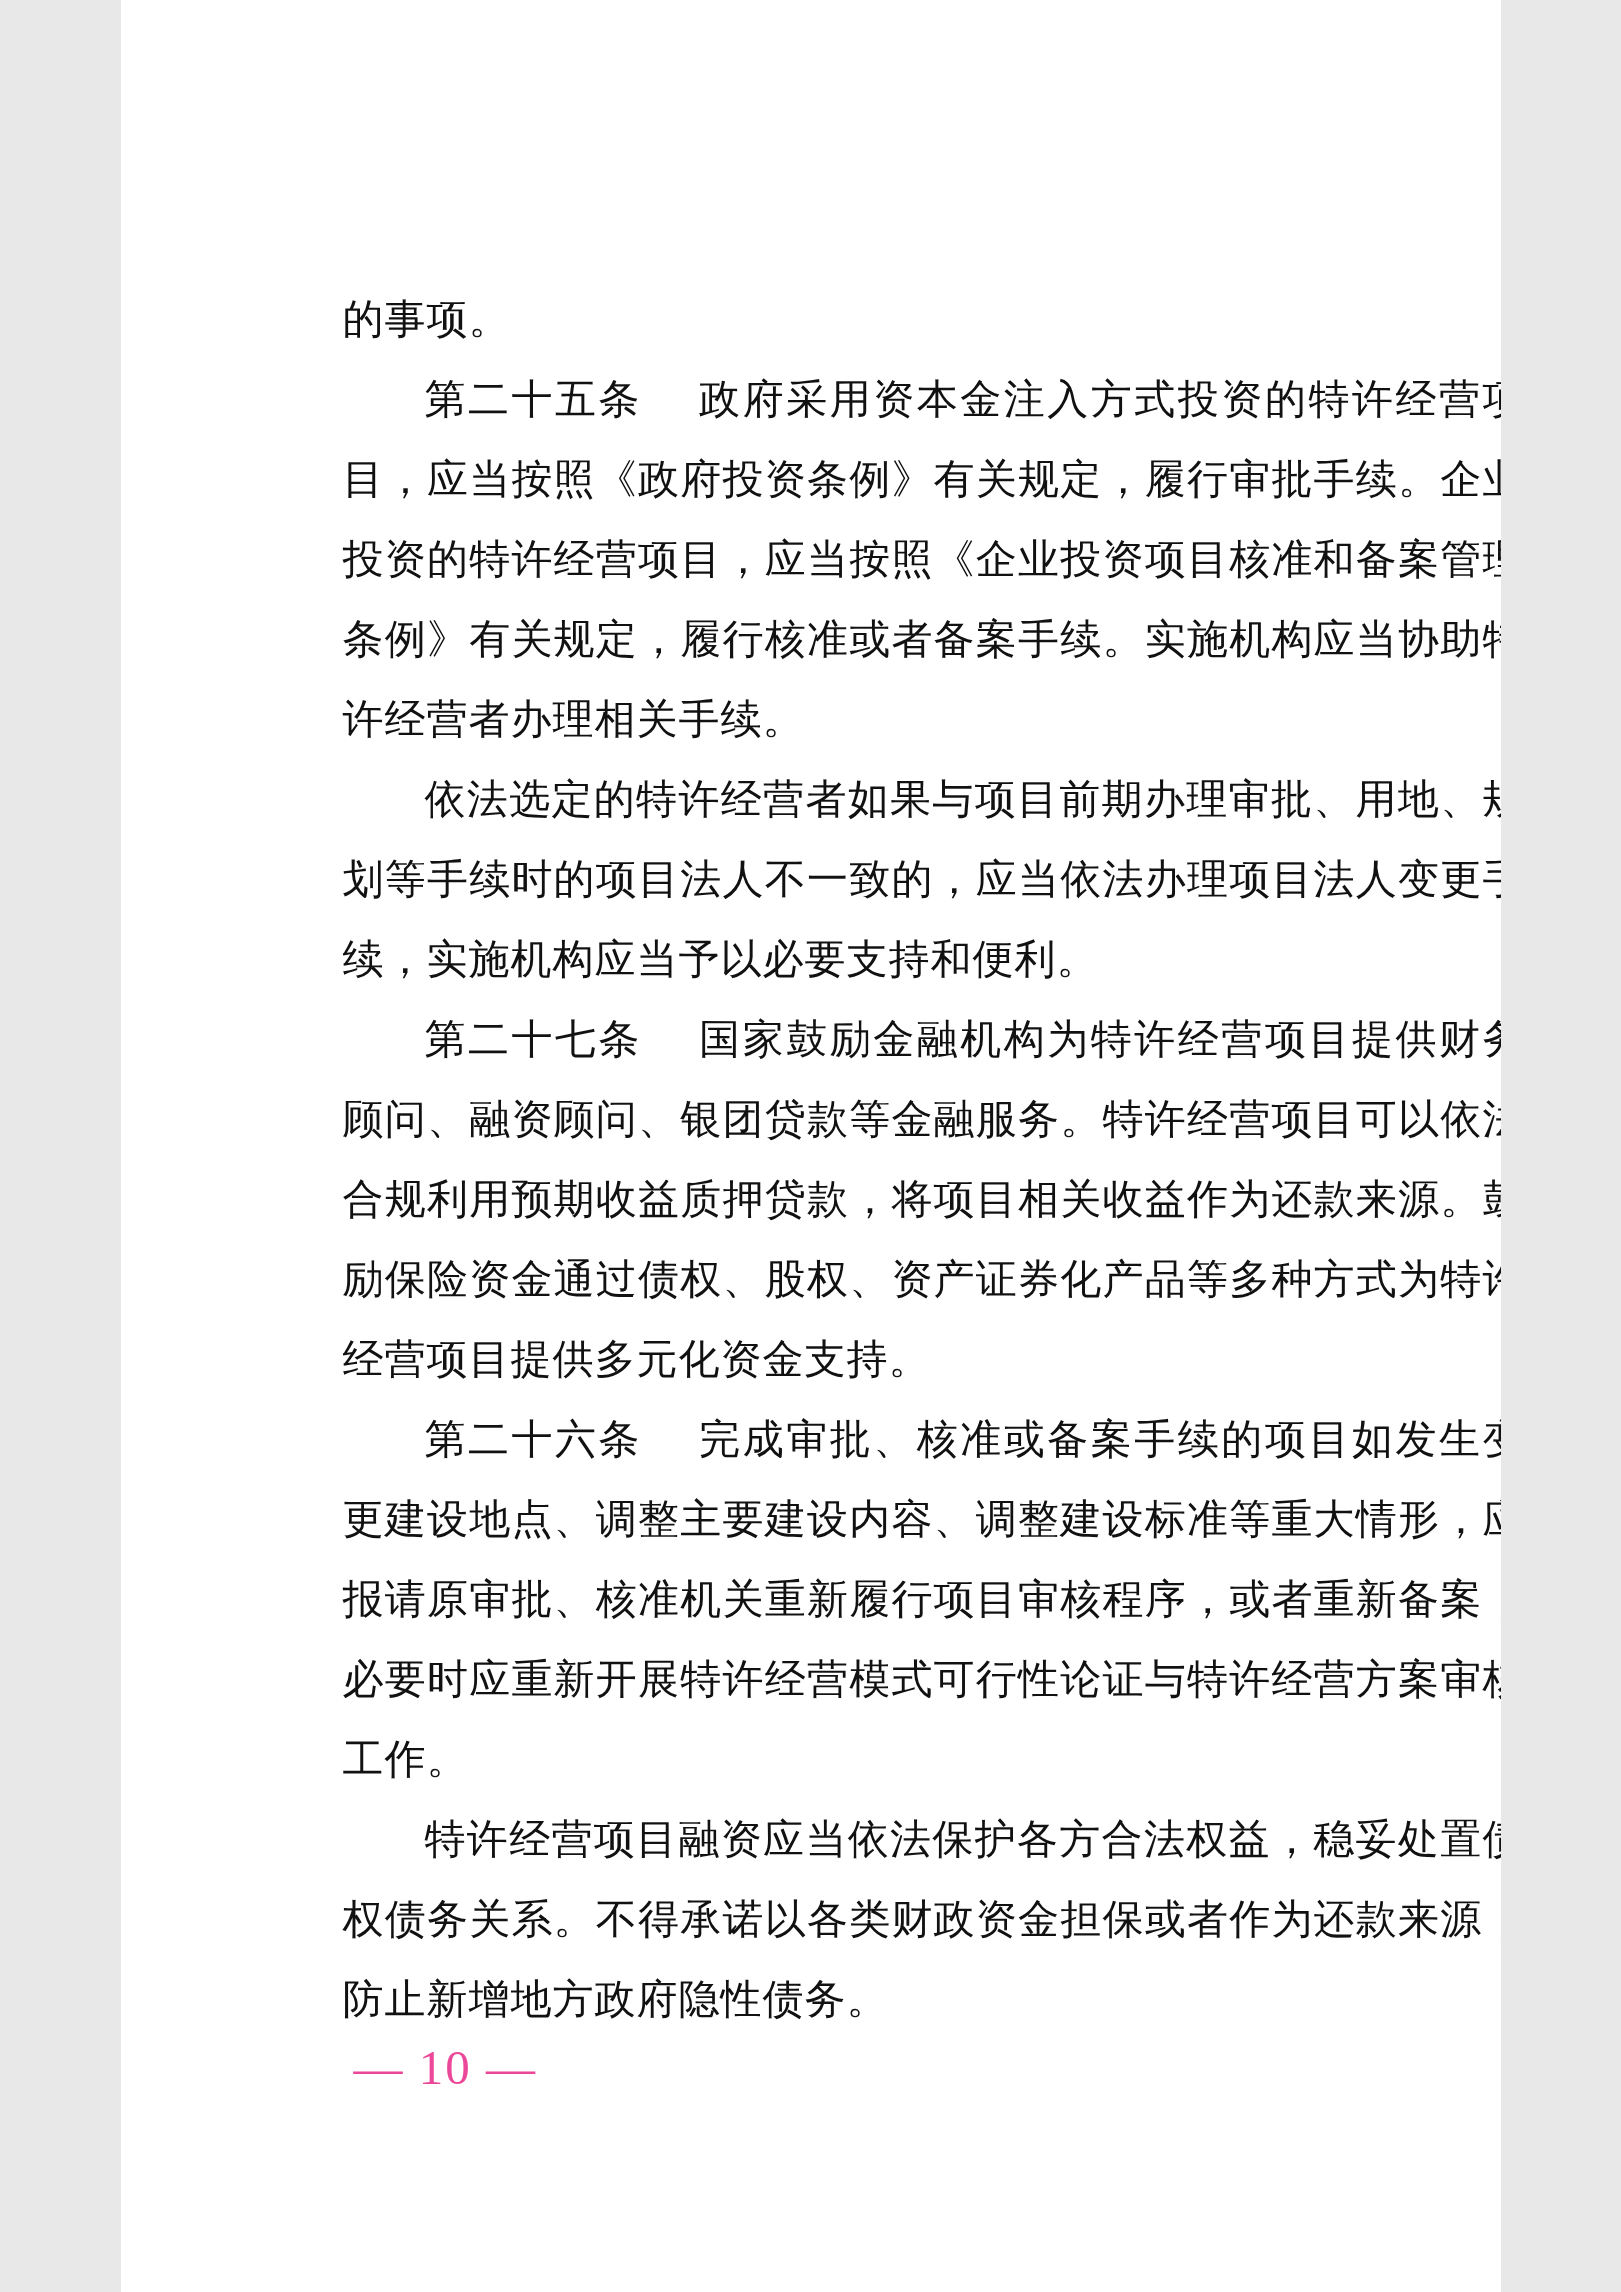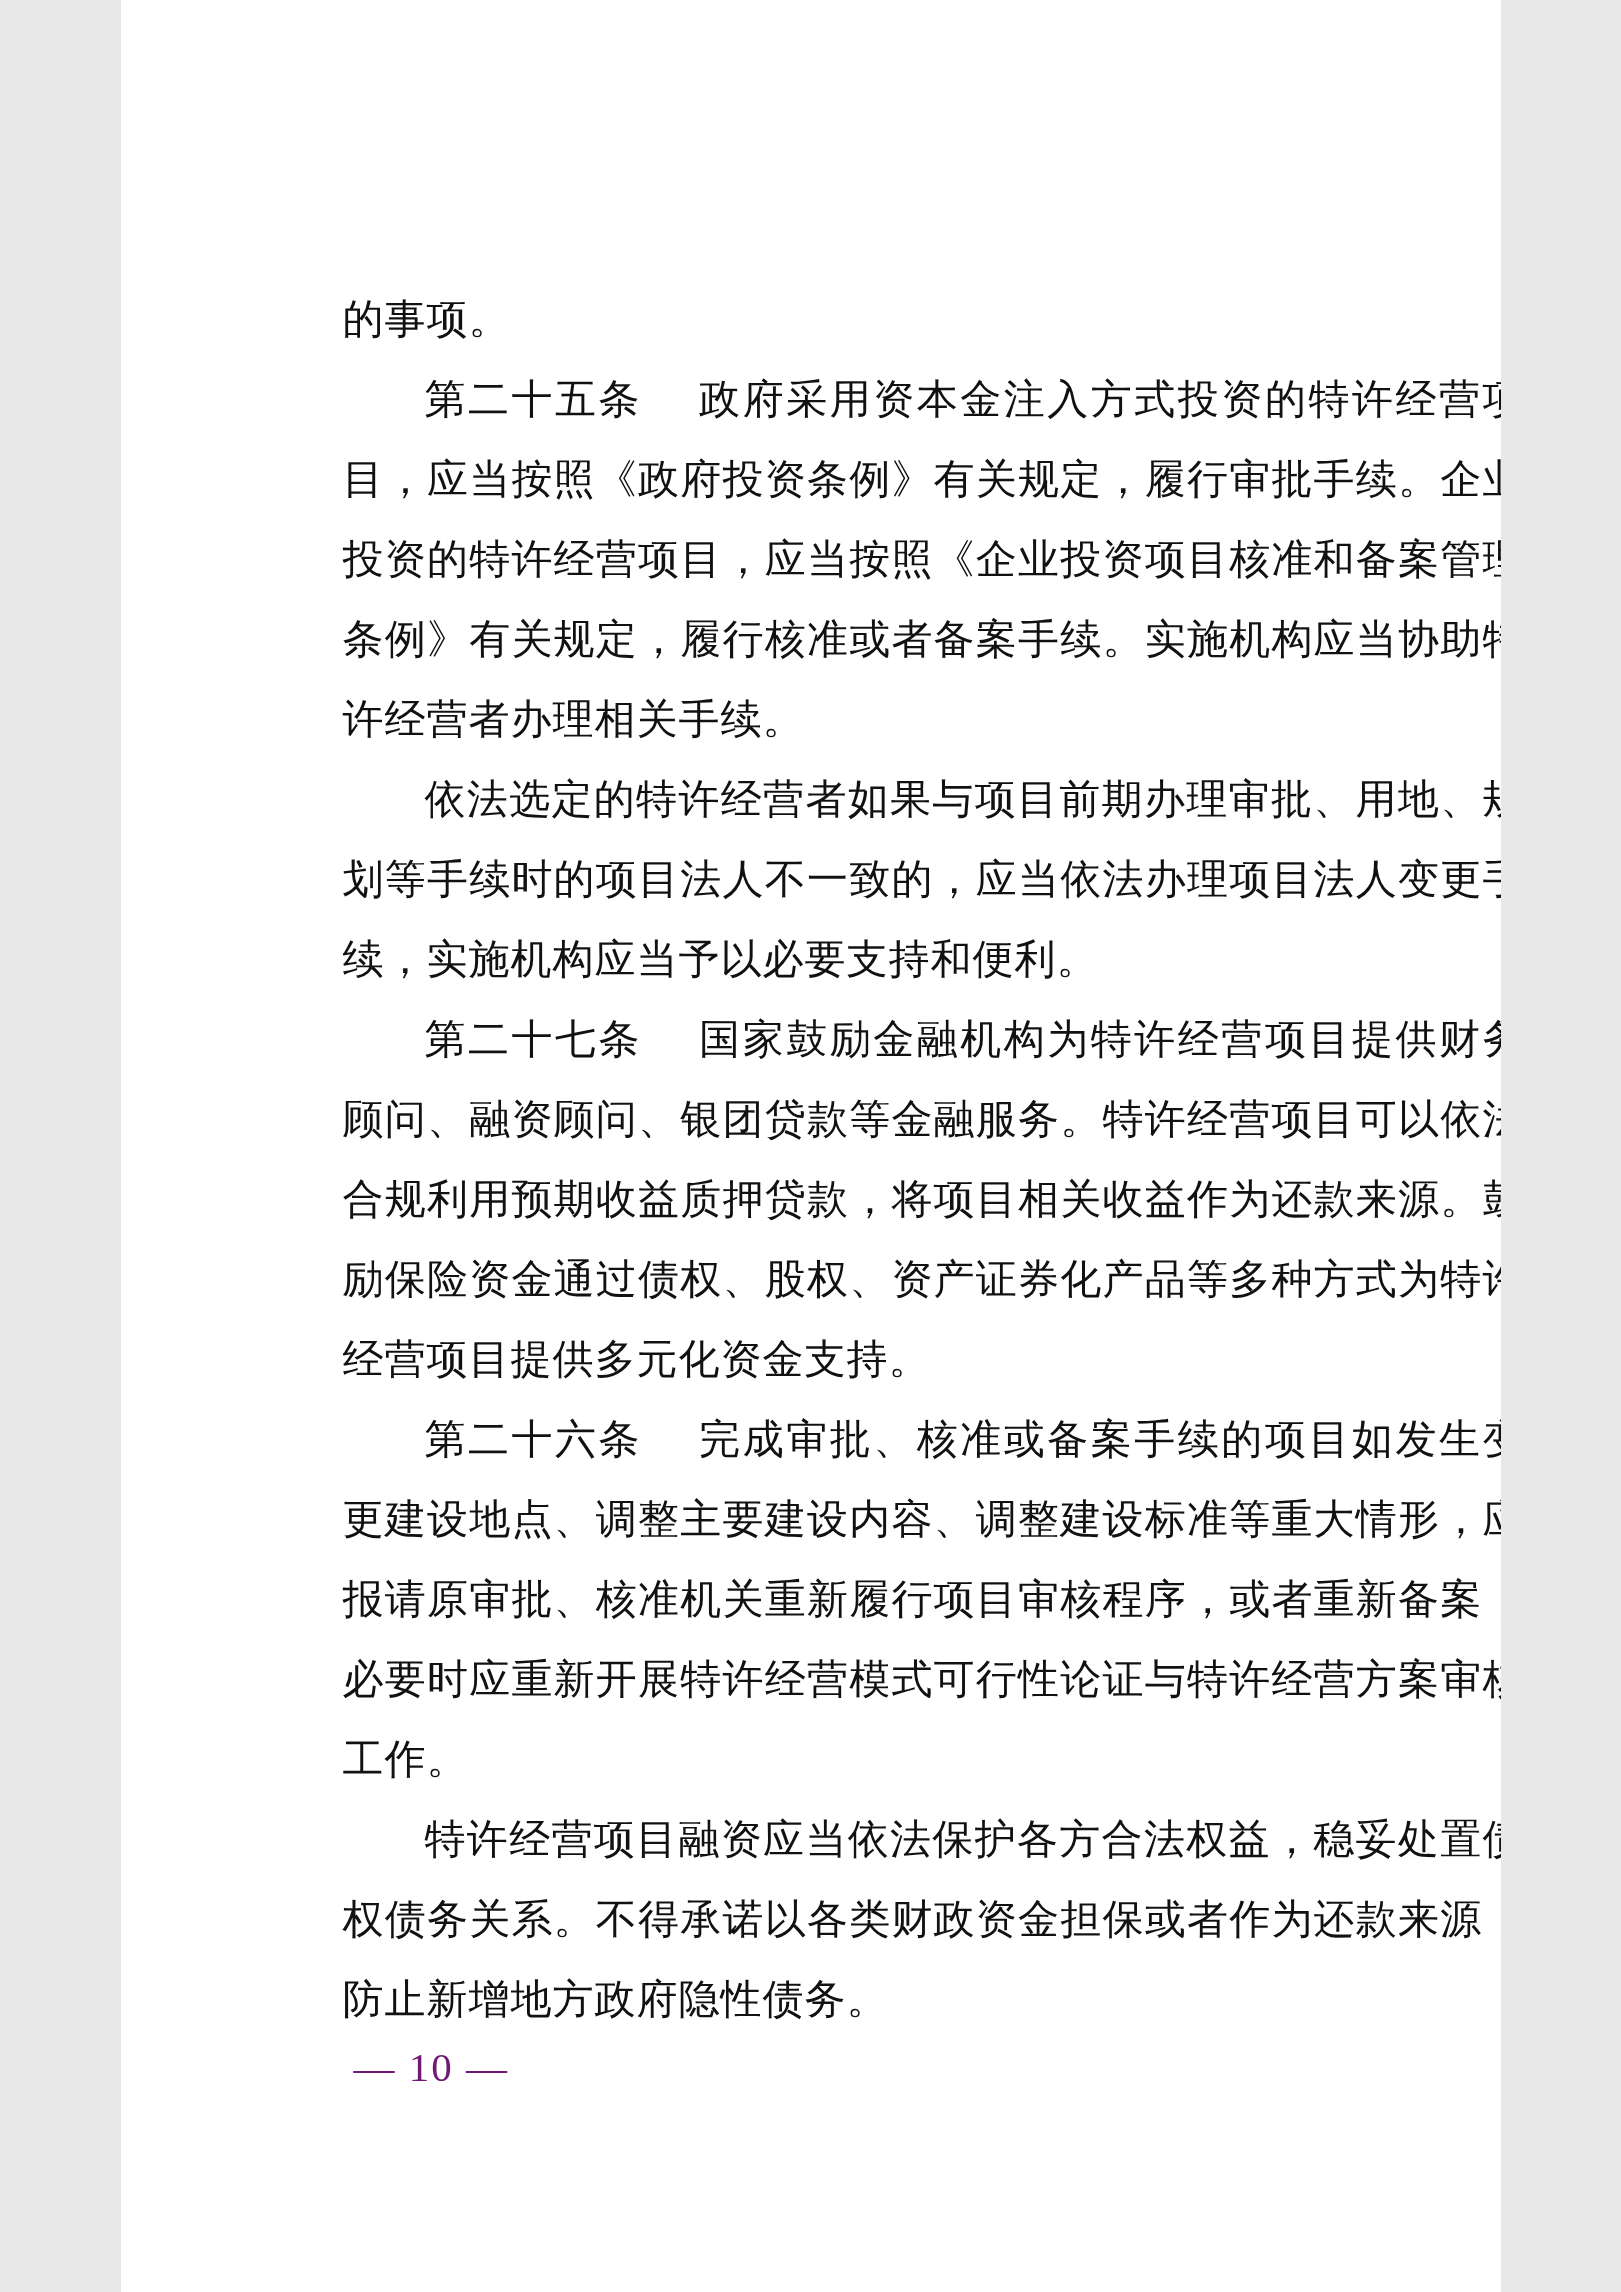--- a/index.html
+++ b/index.html
@@ -38,25 +38,25 @@
   }
   .article-no {
     font-weight: normal;
     font-family: "Liberation Sans", sans-serif;
     margin-right: 57px;
   }
   .footer {
     position: absolute;
     left: 233px;
     top: 2047px;
-    font-size: 41px;
+    font-size: 49px;
     line-height: 41px;
     letter-spacing: 2px;
     white-space: pre;
-    color: #701a75;
+    color: #ec4899;
   }
 </style>
 </head>
 <body>
 
 <div class="page">
   <div class="doc-body">
       <p><span>的事项。</span></p>
       <p class="indent"><span class="article-no">第二十五条</span><span>政府采用资本金注入方式投资的特许经营项目，应当按照《政府投资条例》有关规定，履行审批手续。企业投资的特许经营项目，应当按照《企业投资项目核准和备案管理条例》有关规定，履行核准或者备案手续。实施机构应当协助特许经营者办理相关手续。</span></p>
       <p class="indent"><span>依法选定的特许经营者如果与项目前期办理审批、用地、规划等手续时的项目法人不一致的，应当依法办理项目法人变更手续，实施机构应当予以必要支持和便利。</span></p>

